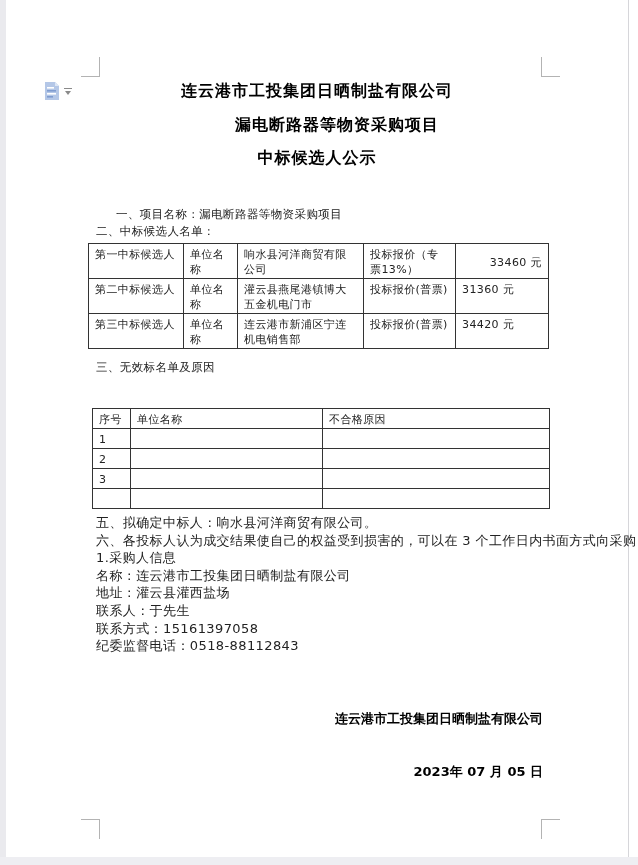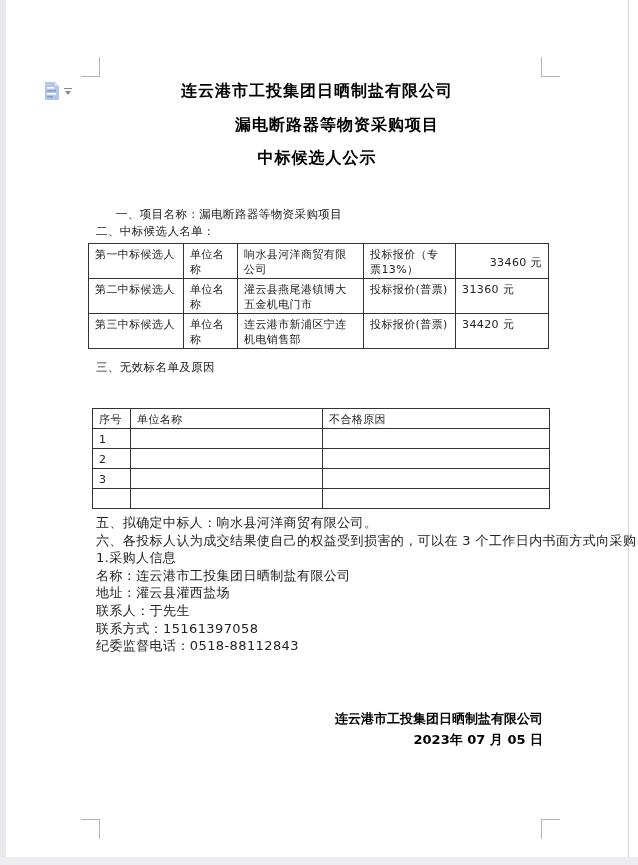--- a/index.html
+++ b/index.html
@@ -37,21 +37,21 @@
   table{border-collapse:collapse;table-layout:fixed;}
   td{border:1px solid #333;font-size:11px;line-height:15px;vertical-align:top;
      padding:3px 6px 1px 6px;color:#222;letter-spacing:0.4px;overflow:hidden;word-break:break-all;}
   .tbl-candidates{left:88px;top:243px;width:460px;}
   .tbl-candidates tr{height:32px;}
   .tbl-candidates td.vmid{vertical-align:middle;text-align:right;}
   .tbl-invalid{left:92px;top:396px;width:457px;margin-top:12px;}
   .body-block{left:96px;top:514px;width:460px;}
   .bline{font-size:13px;line-height:17.6px;color:#222;letter-spacing:0.4px;white-space:nowrap;}
   .signature{right:95px;text-align:right;font-weight:bold;color:#000;font-size:13px;line-height:20px;}
-  .sig1{top:709px;} .sig2{top:730px;margin-left:20px;}
+  .sig1{top:709px;} .sig2{top:762px;margin-left:20px;}
 </style>
 </head>
 <body>
 
 <div class="abs strip-left"></div>
 <div class="abs strip-bottom"></div>
 <div class="abs page-edge-right"></div>
 
 <div class="abs crop crop-tl"></div>
 <div class="abs crop crop-tr"></div>

